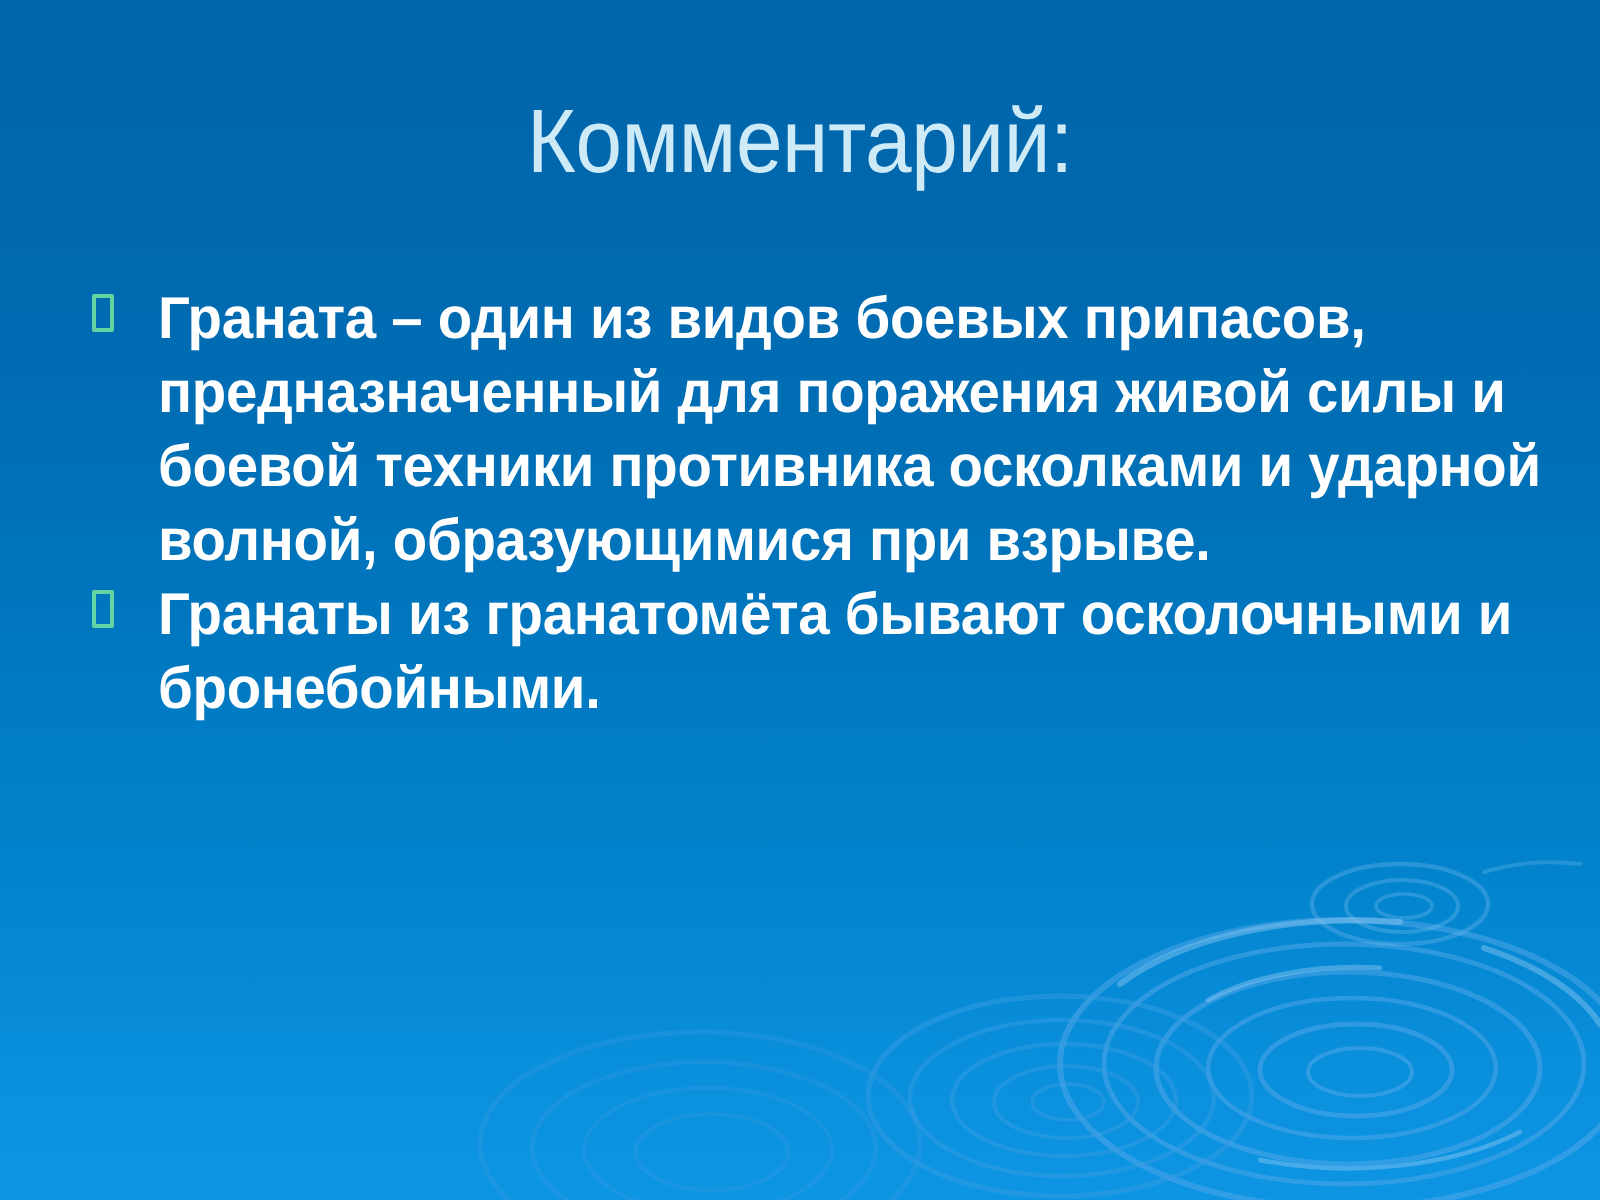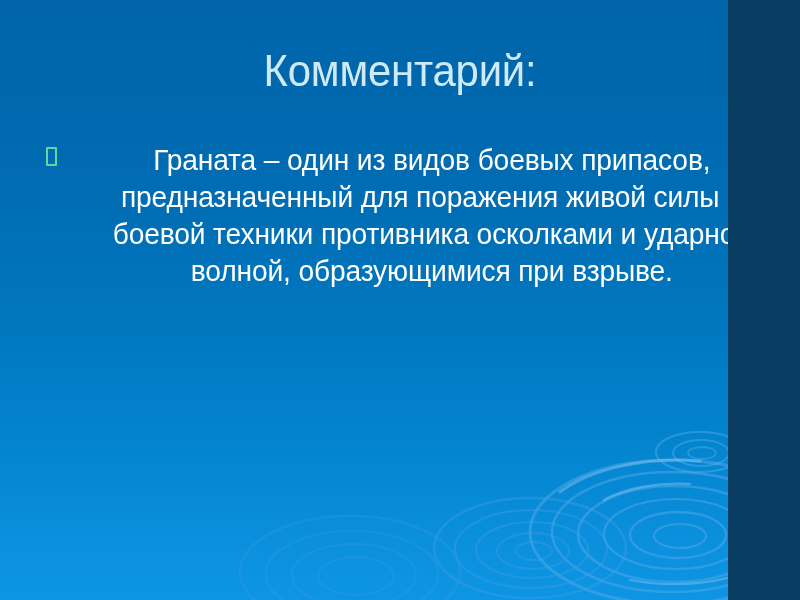--- a/index.html
+++ b/index.html
@@ -10,21 +10,21 @@
   }
   body {
     width: 800px;
     height: 600px;
     overflow: hidden;
     font-family: "Liberation Sans", "DejaVu Sans", sans-serif;
   }
 
   #slide {
     position: relative;
-    width: 728px;
+    width: 800px;
     height: 600px;
     overflow: hidden;
     background: linear-gradient(to bottom,
         #0065AB 0%,
         #0068AE 18%,
         #006FB6 38%,
         #0079C1 56%,
         #0384CE 74%,
         #0A8FDC 89%,
         #0D95E3 100%);
@@ -66,24 +66,23 @@
   }
 
   .bullet-row {
     position: relative;
     display: block;
     margin: 0 0 0 0;
     padding: 0 0 0 41px;
     color: #FFFFFF;
     font-size: 29.5px;
     line-height: 37px;
-    font-weight: normal;
+    font-weight: bold;
     letter-spacing: -0.15px;
     word-spacing: 0px;
-    text-align: center;
   }
   .bullet-row + .bullet-row { margin-top: 0px; }
 
   .bullet-text {
     display: block;
     transform: scaleX(0.955);
     transform-origin: 0 50%;
     width: 104.5%;
   }
 
@@ -155,16 +154,20 @@
   <div id="title">Комментарий:</div>
 
   <div id="body">
 
     <div class="bullet-row">
       <span class="bullet-marker"></span>
       <span class="bullet-text">Граната – один из видов боевых припасов, предназначенный для поражения живой силы и боевой техники противника осколками и ударной волной, образующимися при взрыве.</span>
     </div>
 
 
+    <div class="bullet-row">
+      <span class="bullet-marker"></span>
+      <span class="bullet-text">Гранаты из гранатомёта бывают осколочными и бронебойными.</span>
+    </div>
 
   </div>
 
 </div>
 
 </body></html>

